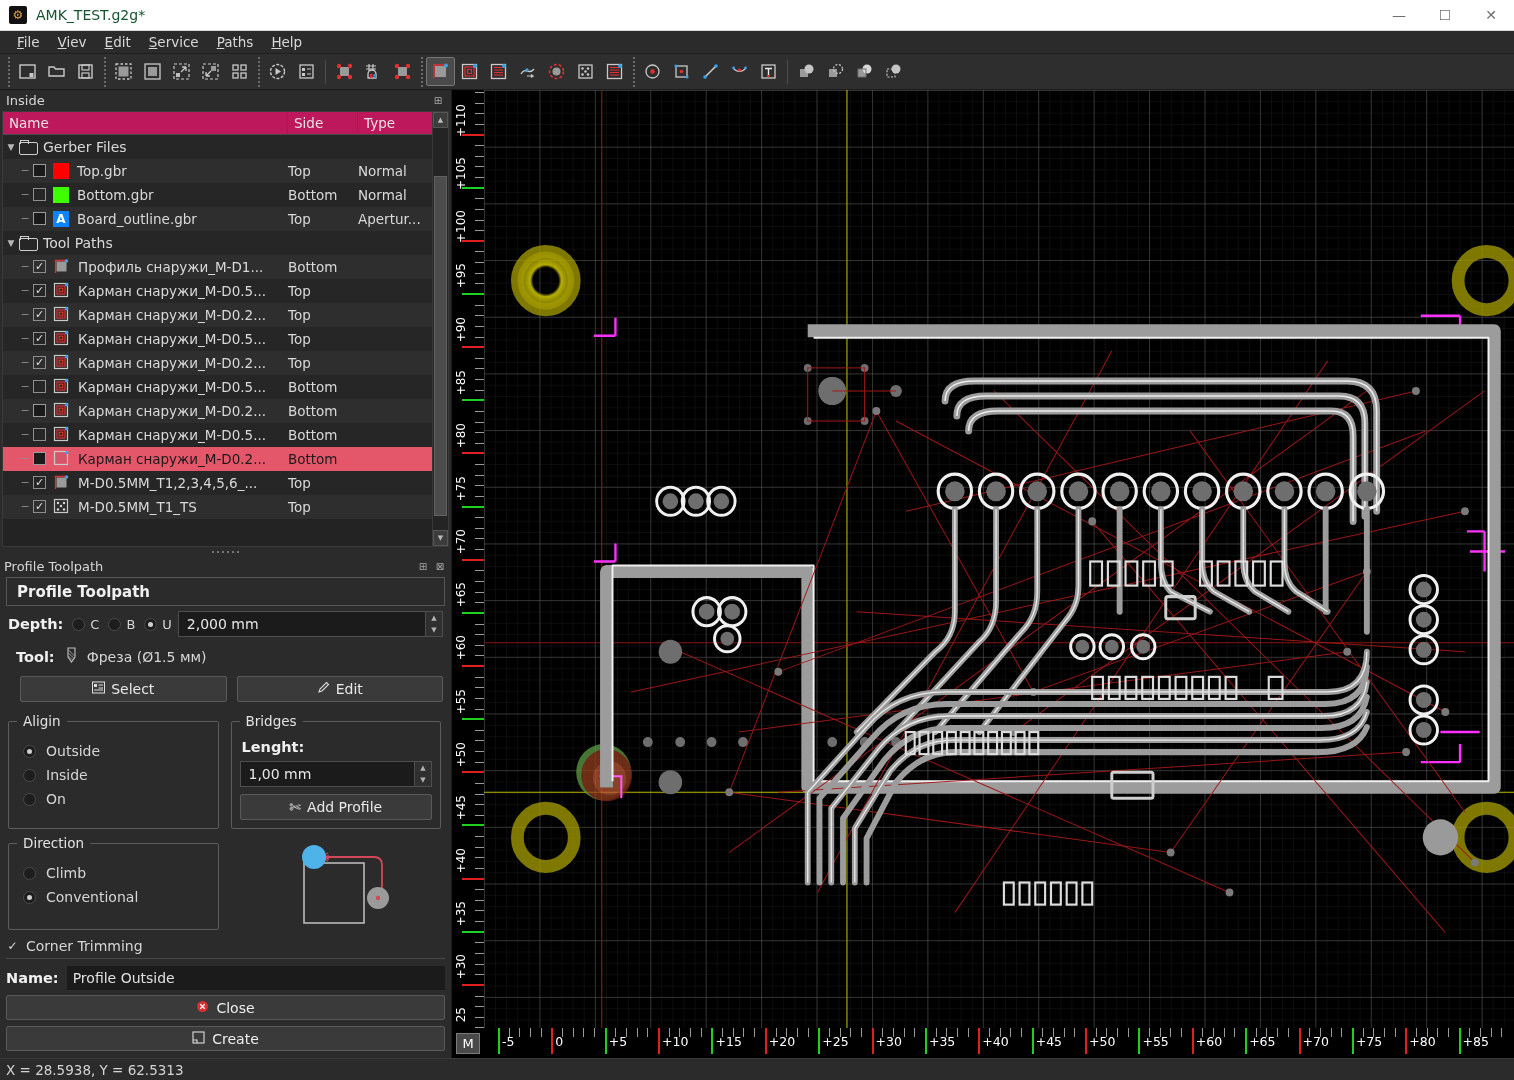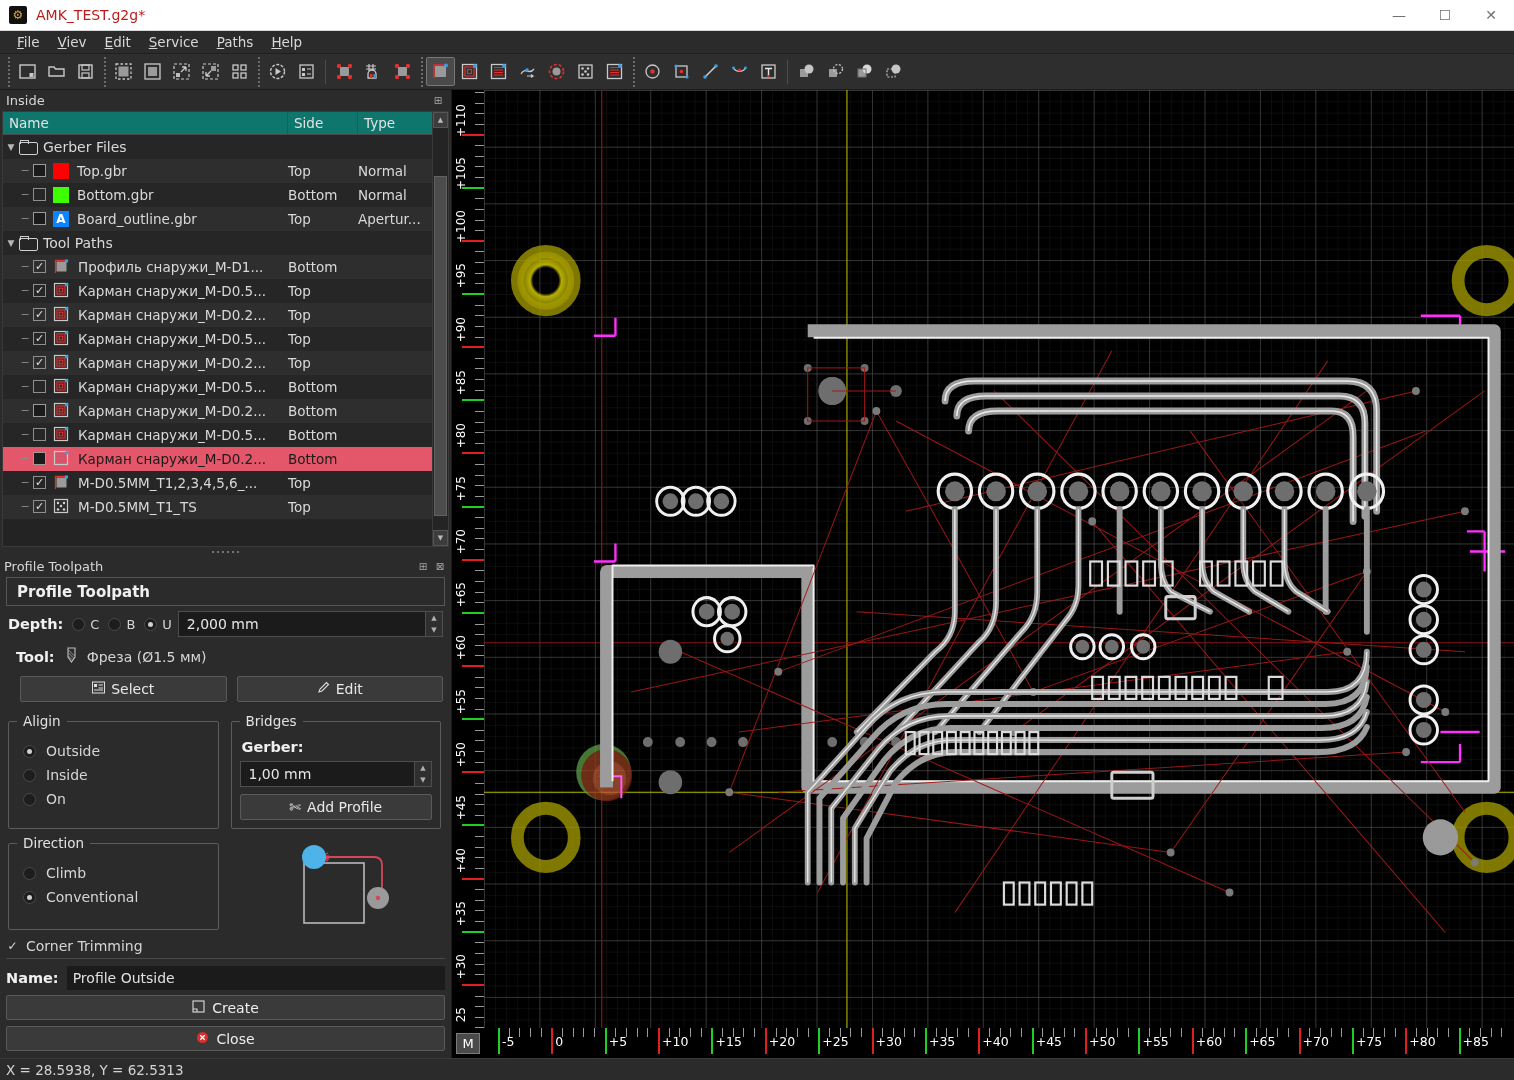--- a/index.html
+++ b/index.html
@@ -6,21 +6,21 @@
   html,body { width:1514px; height:1080px; overflow:hidden; }
   body {
     font-family: "DejaVu Sans", "Liberation Sans", sans-serif;
     background:#2b2b2b; color:#d6d6d6; font-size:13px;
     -webkit-font-smoothing: antialiased;
   }
   
   .titlebar{ height:31px; background:#ffffff; display:flex; align-items:center; border-bottom:1px solid #d8d8d8;}
   .tb-icon{ width:18px; height:18px; margin-left:9px; margin-right:9px; background:#111; border-radius:2px;
             display:flex;align-items:center;justify-content:center; color:#e0a33a; font-size:12px; font-weight:bold;}
-  .tb-title{ color:#b91c1c; font-size:14px; }
+  .tb-title{ color:#14532d; font-size:14px; }
   .tb-spacer{ flex:1; }
   .wbtn{ width:46px; height:31px; display:flex; align-items:center; justify-content:center; color:#707070; font-size:14px;}
 
   
   .menubar{ height:23px; background:#2b2b2b; display:flex; align-items:center; padding-left:8px; border-bottom:1px solid #1f1f1f;}
   .menu-item{ padding:2px 9px; color:#d8d8d8; font-size:13.5px; }
   .menu-item u{ text-decoration:underline; }
 
   
   .toolbar{ height:36px; background:#2e2e2e; display:flex; align-items:center; padding:0 4px;
@@ -34,21 +34,21 @@
   
   .main{ display:flex; height:calc(1080px - 31px - 23px - 36px - 22px); }
   .leftpanel{ width:452px; background:#2b2b2b; display:flex; flex-direction:column; border-right:1px solid #1c1c1c;}
 
   
   .dock-title{ height:21px; display:flex; align-items:center; padding:0 6px; font-size:13px; color:#d6d6d6; background:#2b2b2b;}
   .dock-title .dt-spacer{flex:1;}
   .dock-btn{ width:14px;height:14px;display:flex;align-items:center;justify-content:center;color:#a8a8a8;font-size:10px;margin-left:3px;}
   .tree-wrap{ display:flex; background:#232323; border:1px solid #3a3a3a; margin:0 2px; flex:0 0 436px; overflow:hidden;}
   .tree{ flex:1; display:flex; flex-direction:column; }
-  .thead{ display:flex; height:23px; background:#0f766e; border-bottom:1px solid #4a4a4a; font-size:13.5px;}
+  .thead{ display:flex; height:23px; background:#be185d; border-bottom:1px solid #4a4a4a; font-size:13.5px;}
   .th{ display:flex; align-items:center; padding-left:6px; color:#e2e2e2; border-right:1px solid #4a4a4a;}
   .th.c1{ width:285px; } .th.c2{ width:70px; } .th.c3{ flex:1; border-right:none;}
   .trow{ display:flex; height:24px; align-items:center; font-size:13.5px; color:#d9d9d9;}
   .trow.odd{ background:#262626;} .trow.even{ background:#2e2e2e;}
   .trow.sel{ background:#e4566a; color:#1a1a1a;}
   .trow .c1{ width:285px; display:flex; align-items:center; overflow:hidden; white-space:nowrap;}
   .trow .c2{ width:70px; }
   .trow .c3{ flex:1; white-space:nowrap; overflow:hidden;}
   .indent{ width:14px; display:inline-block;}
   .arrow{ width:16px; text-align:center; color:#b5b5b5; font-size:9px;}
@@ -771,21 +771,21 @@
           <span>Inside</span>
         </div>
         <div class="rr">
           <span class="radio"></span>
           <span>On</span>
         </div>
       </fieldset>
 
       <fieldset class="gbox" style="width:218px;">
         <legend>Bridges</legend>
-        <div class="lbl" style="padding:0 2px 6px;">Gerber:</div>
+        <div class="lbl" style="padding:0 2px 6px;">Lenght:</div>
         <div class="spin" style="margin-bottom:7px;">
           <span>1,00 mm</span>
           <span class="arrows">
               <span>▲</span>
               <span>▼</span>
             </span>
         </div>
         <div class="btn">
           <span>✄</span>
           <span>Add Profile</span>
@@ -828,34 +828,34 @@
     <div style="border-top:1px solid #4a4a4a; margin:0 6px;"></div>
 
     <div class="namerow" style="margin-top:5px;">
       <span class="lbl">Name:</span>
       <span class="nameinput">Profile Outside</span>
     </div>
 
     <div class="wbtn-full">
       <span>
         <svg width="13" height="13" viewBox="0 0 13 13">
+            <circle cx="6.5" cy="6.5" r="5.5" fill="#d83030"></circle>
+            <path d="M4.3 4.3l4.4 4.4M8.7 4.3l-4.4 4.4" stroke="#fff" stroke-width="1.3"></path>
+          </svg>
+      </span>
+      <span>Close</span>
+    </div>
+    <div class="wbtn-full">
+      <span>
+        <svg width="13" height="13" viewBox="0 0 13 13">
             <rect x="1" y="1" width="11" height="11" fill="none" stroke="#ddd" stroke-width="1.1"></rect>
             <path d="M1 9h4v3" fill="none" stroke="#ddd" stroke-width="1.1"></path>
           </svg>
       </span>
       <span>Create</span>
-    </div>
-    <div class="wbtn-full">
-      <span>
-        <svg width="13" height="13" viewBox="0 0 13 13">
-            <circle cx="6.5" cy="6.5" r="5.5" fill="#d83030"></circle>
-            <path d="M4.3 4.3l4.4 4.4M8.7 4.3l-4.4 4.4" stroke="#fff" stroke-width="1.3"></path>
-          </svg>
-      </span>
-      <span>Close</span>
     </div>
     <div style="height:4px"></div>
   </div>
 
   <div class="canvaswrap">
     <div class="crow">
       <div class="vruler" id="vruler">
           <div class="vr-lab" style="top: 14px;">+110</div>
           <div class="vr-t" style="position: absolute; right: 0px; width: 22px; height: 2px; top: 43.5093px; background: rgb(224, 32, 32);"></div>
           <div style="position: absolute; right: 0px; width: 9px; height: 1px; background: rgb(154, 154, 154); top: 2.05666px;"></div>

